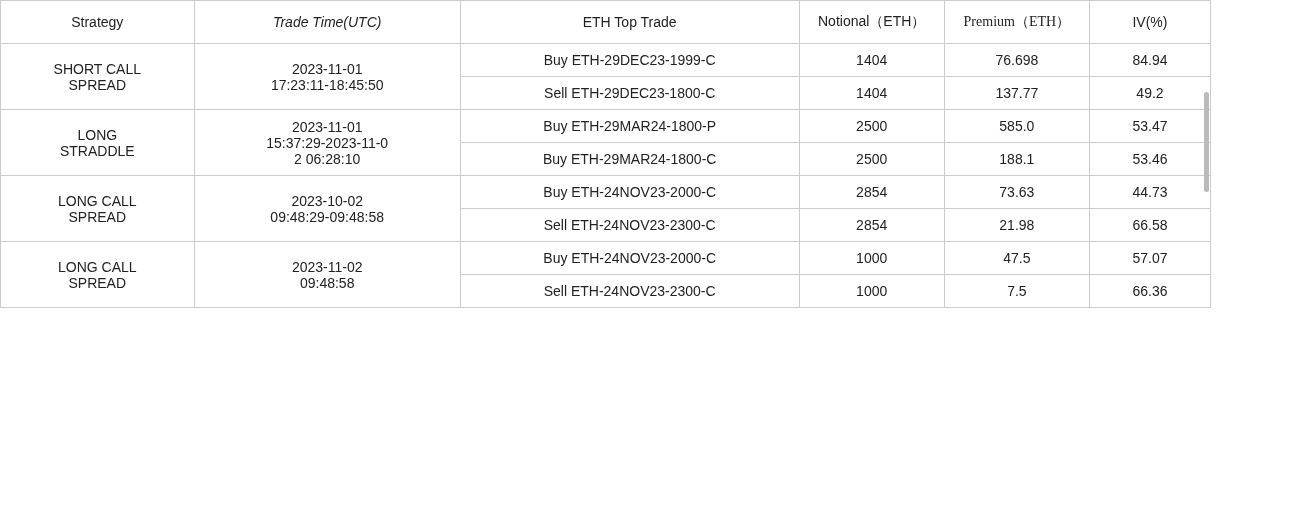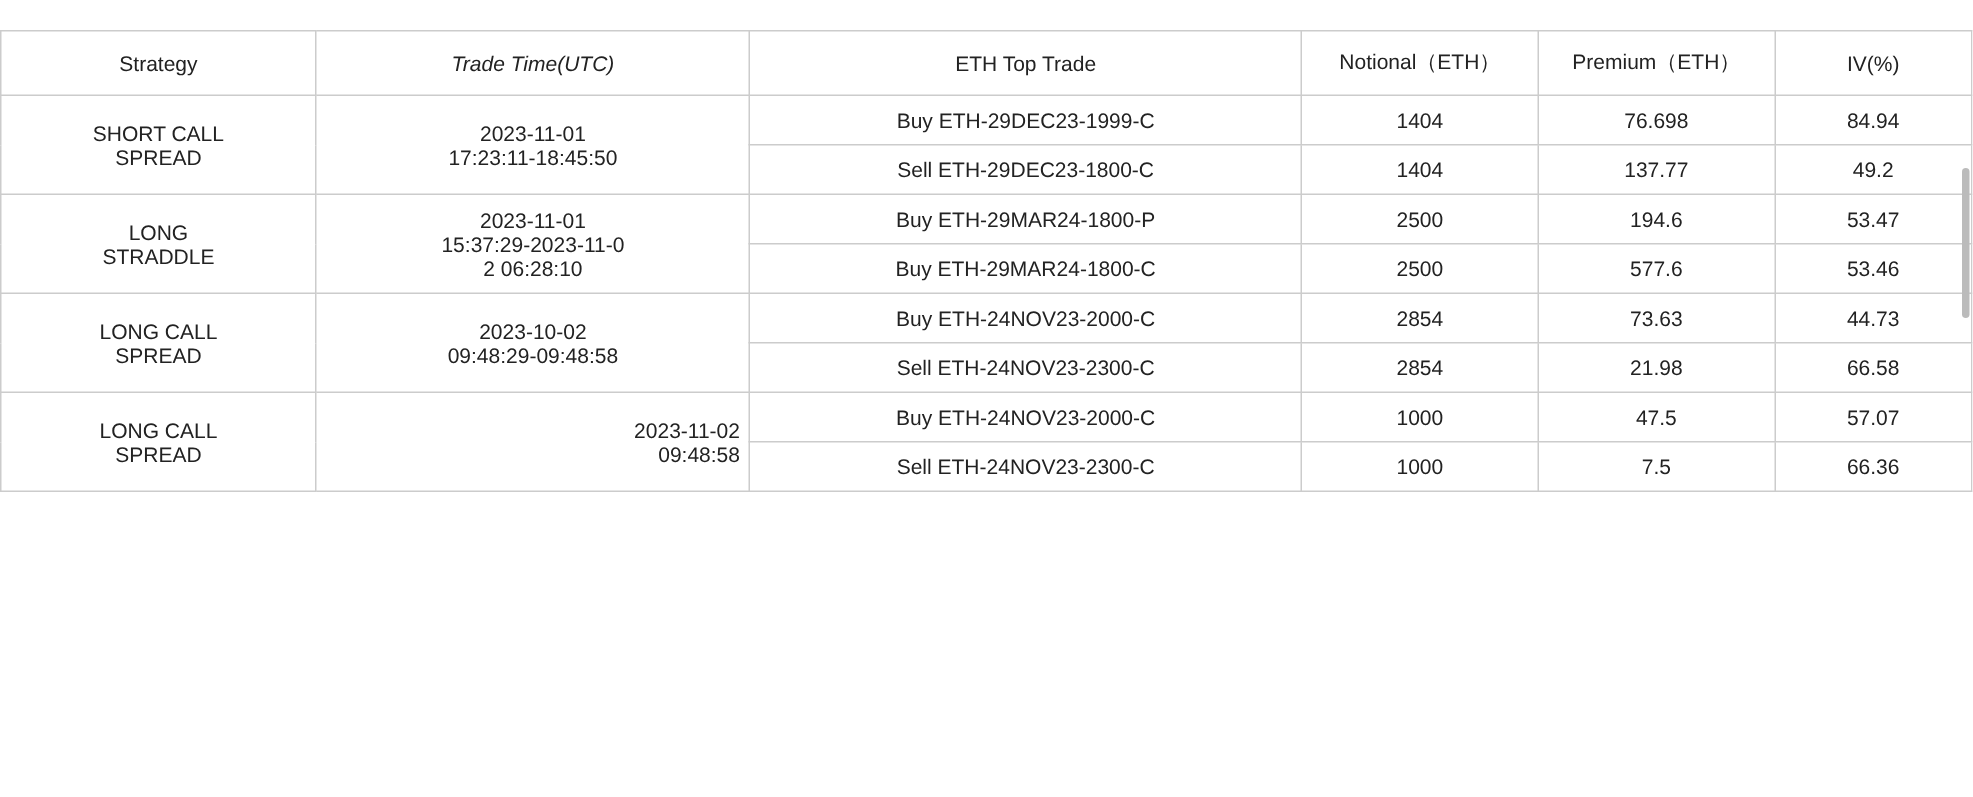--- a/index.html
+++ b/index.html
@@ -3,23 +3,22 @@
   <meta charset="utf-8">
   <style>
     * { box-sizing: border-box; margin: 0; padding: 0; }
     body {
       font-family: Arial, "Microsoft YaHei", sans-serif;
       font-size: 14px;
       background: #fff;
       color: #222;
     }
     .table-wrapper {
-      width: 1315px;
+      width: 1211px;
       overflow: hidden;
-      margin-top: 20px;
     }
     table {
       width: 100%;
       border-collapse: collapse;
       table-layout: fixed;
     }
     th, td {
       border: 1px solid #ccc;
       padding: 8px 6px;
       text-align: center;
@@ -34,21 +33,21 @@
     tbody tr td {
       font-size: 14px;
     }
     tbody tr:nth-child(odd) {
       background: #fff;
     }
     .col-strategy { width: 16%; }
     .col-time     { width: 22%; font-style: italic; }
     .col-trade    { width: 28%; }
     .col-notional { width: 12%; }
-    .col-premium  { width: 12%; }
+    .col-premium  { width: 12%; font-family: Liberation Serif, serif; }
     .col-iv       { width: 10%; }
   </style>
 </head>
 <body>
 
 <div class="table-wrapper" style="position:relative;">
   <table>
     <thead>
       <tr>
         <th class="col-strategy">Strategy</th>
@@ -77,27 +76,27 @@
           <td>49.2</td>
         </tr>
         <tr>
           <td rowspan="2" style="white-space: pre-line;">LONG
 STRADDLE</td>
           <td rowspan="2" style="white-space: pre-line;">2023-11-01
 15:37:29-2023-11-0
 2 06:28:10</td>
           <td>Buy ETH-29MAR24-1800-P</td>
           <td>2500</td>
-          <td>194.6</td>
+          <td>585.0</td>
           <td>53.47</td>
         </tr>
         <tr>
           <td>Buy ETH-29MAR24-1800-C</td>
           <td>2500</td>
-          <td>577.6</td>
+          <td>188.1</td>
           <td>53.46</td>
         </tr>
         <tr>
           <td rowspan="2" style="white-space: pre-line;">LONG CALL
 SPREAD</td>
           <td rowspan="2" style="white-space: pre-line;">2023-10-02
 09:48:29-09:48:58</td>
           <td>Buy ETH-24NOV23-2000-C</td>
           <td>2854</td>
           <td>73.63</td>
@@ -105,21 +104,21 @@
         </tr>
         <tr>
           <td>Sell ETH-24NOV23-2300-C</td>
           <td>2854</td>
           <td>21.98</td>
           <td>66.58</td>
         </tr>
         <tr>
           <td rowspan="2" style="white-space: pre-line;">LONG CALL
 SPREAD</td>
-          <td rowspan="2" style="white-space: pre-line; text-align: right;">2023-11-02
+          <td rowspan="2" style="white-space: pre-line;">2023-11-02
 09:48:58</td>
           <td>Buy ETH-24NOV23-2000-C</td>
           <td>1000</td>
           <td>47.5</td>
           <td>57.07</td>
         </tr>
         <tr>
           <td>Sell ETH-24NOV23-2300-C</td>
           <td>1000</td>
           <td>7.5</td>

